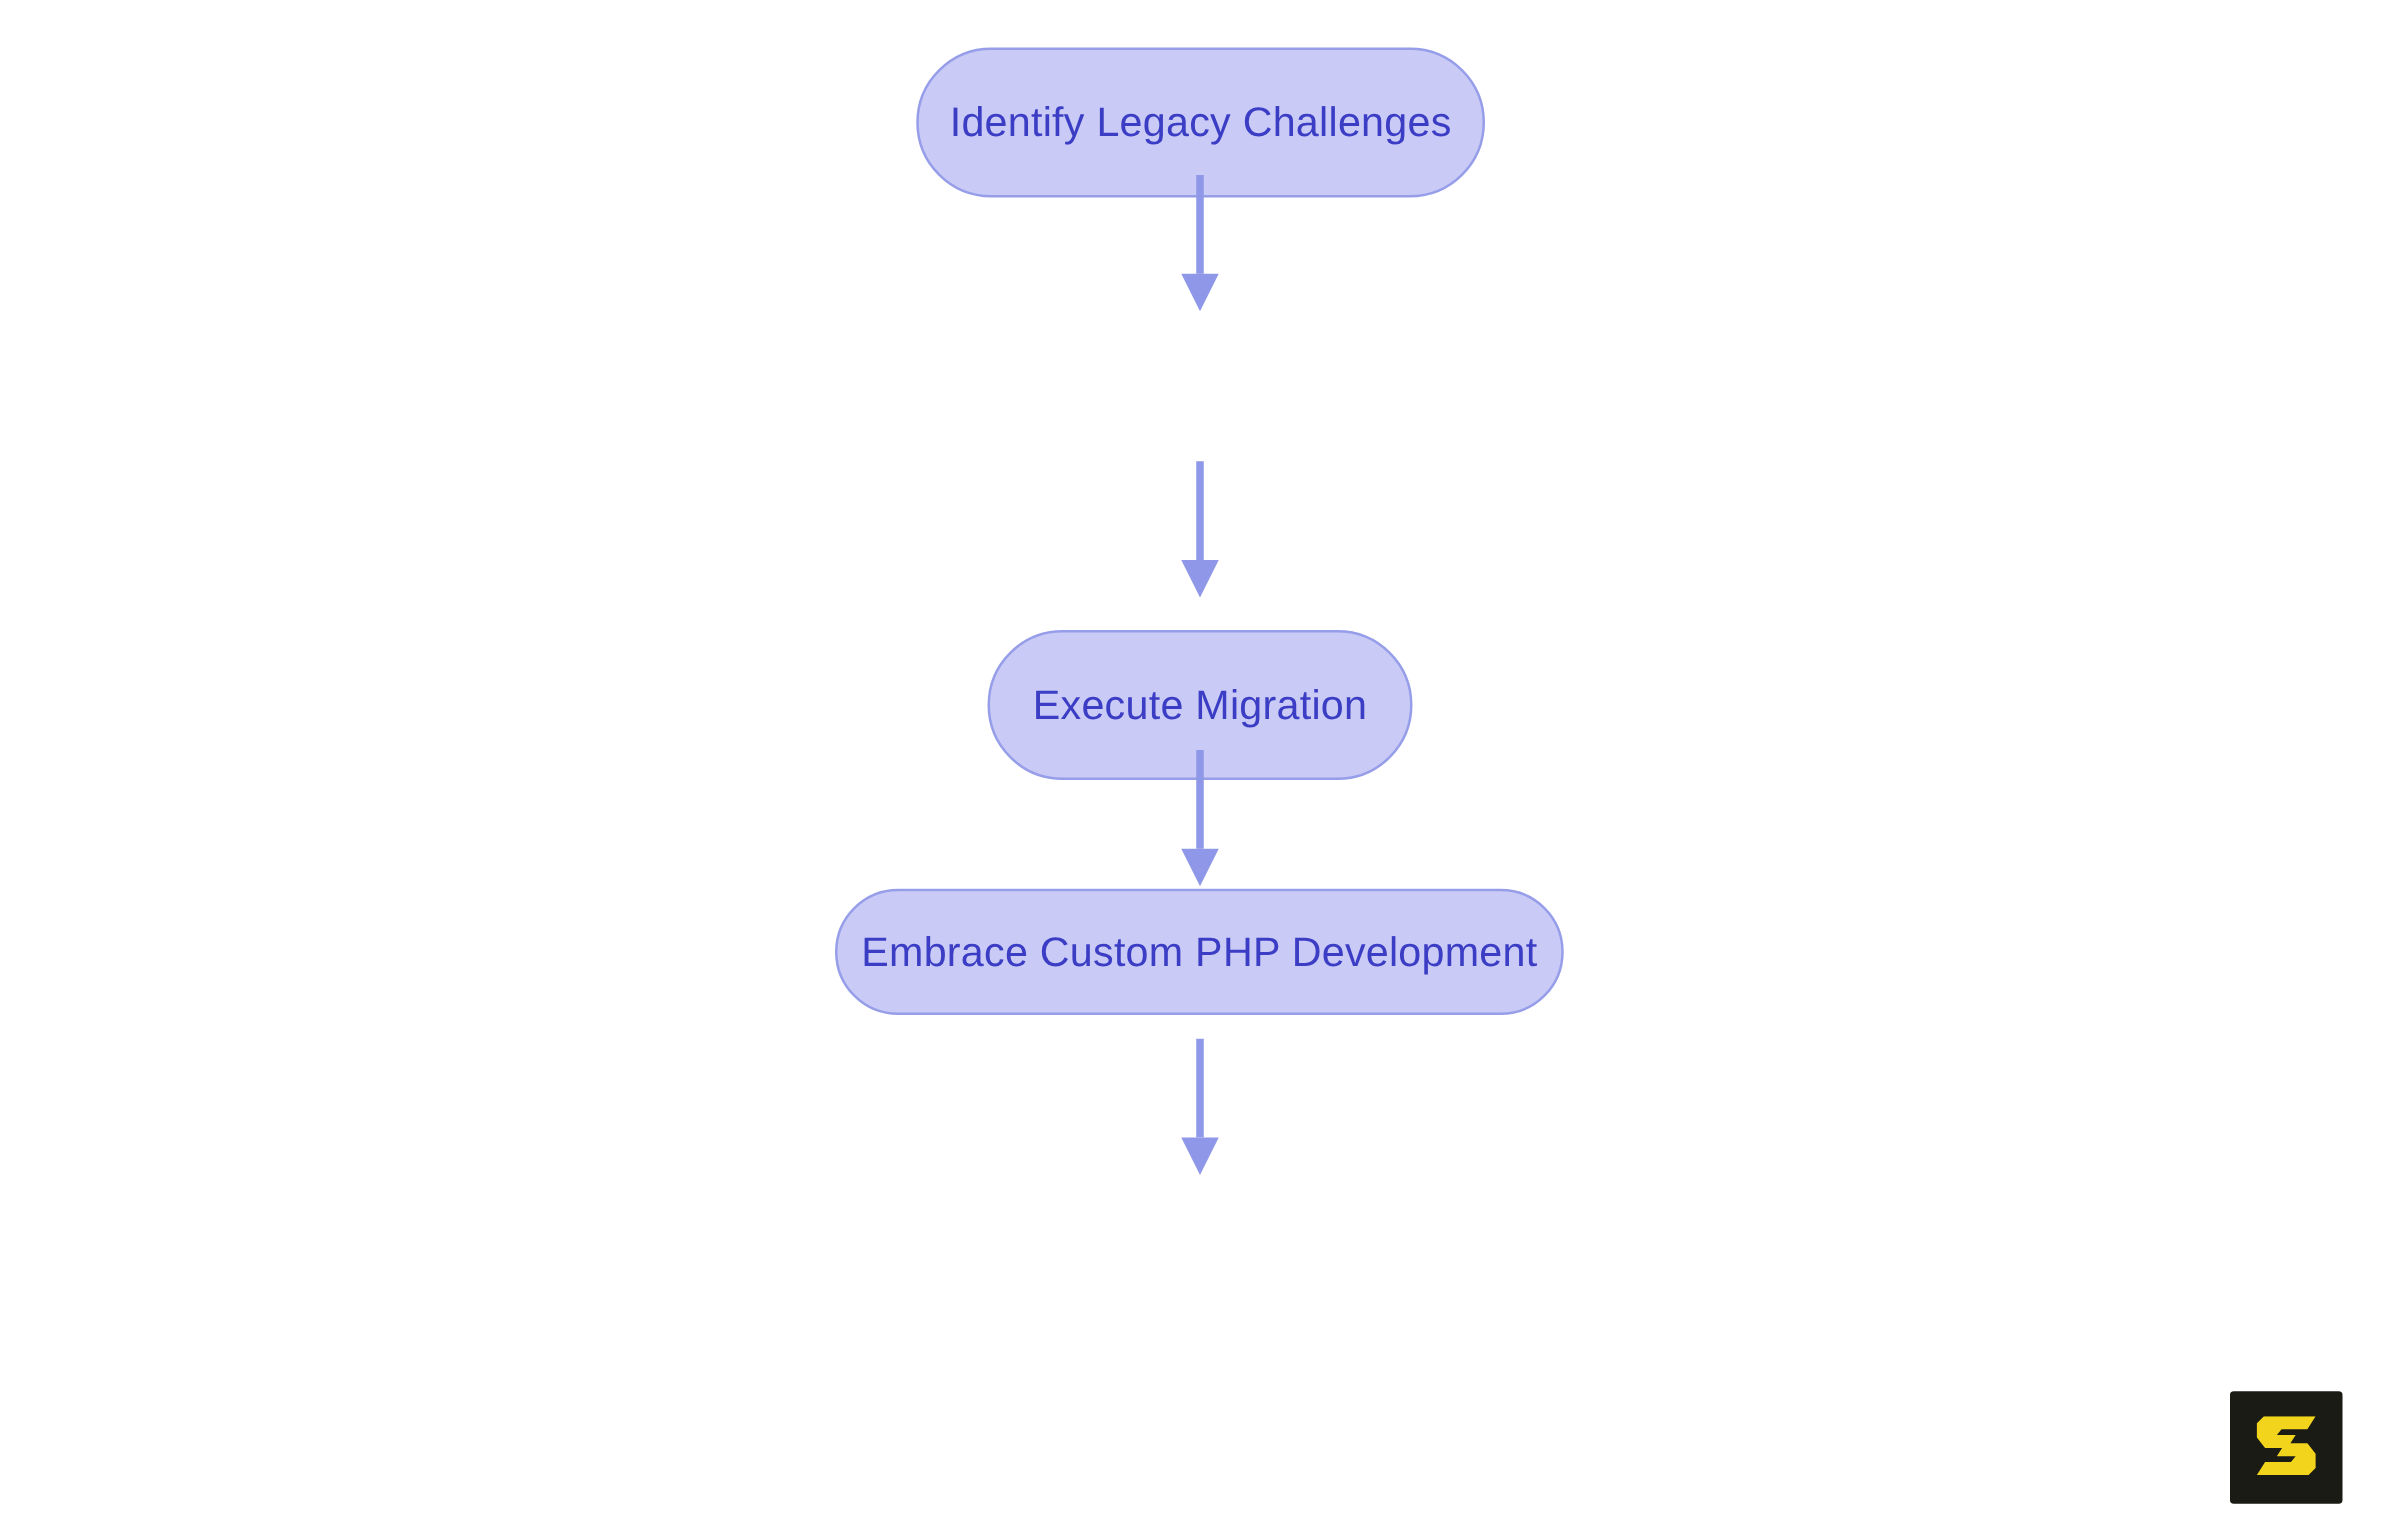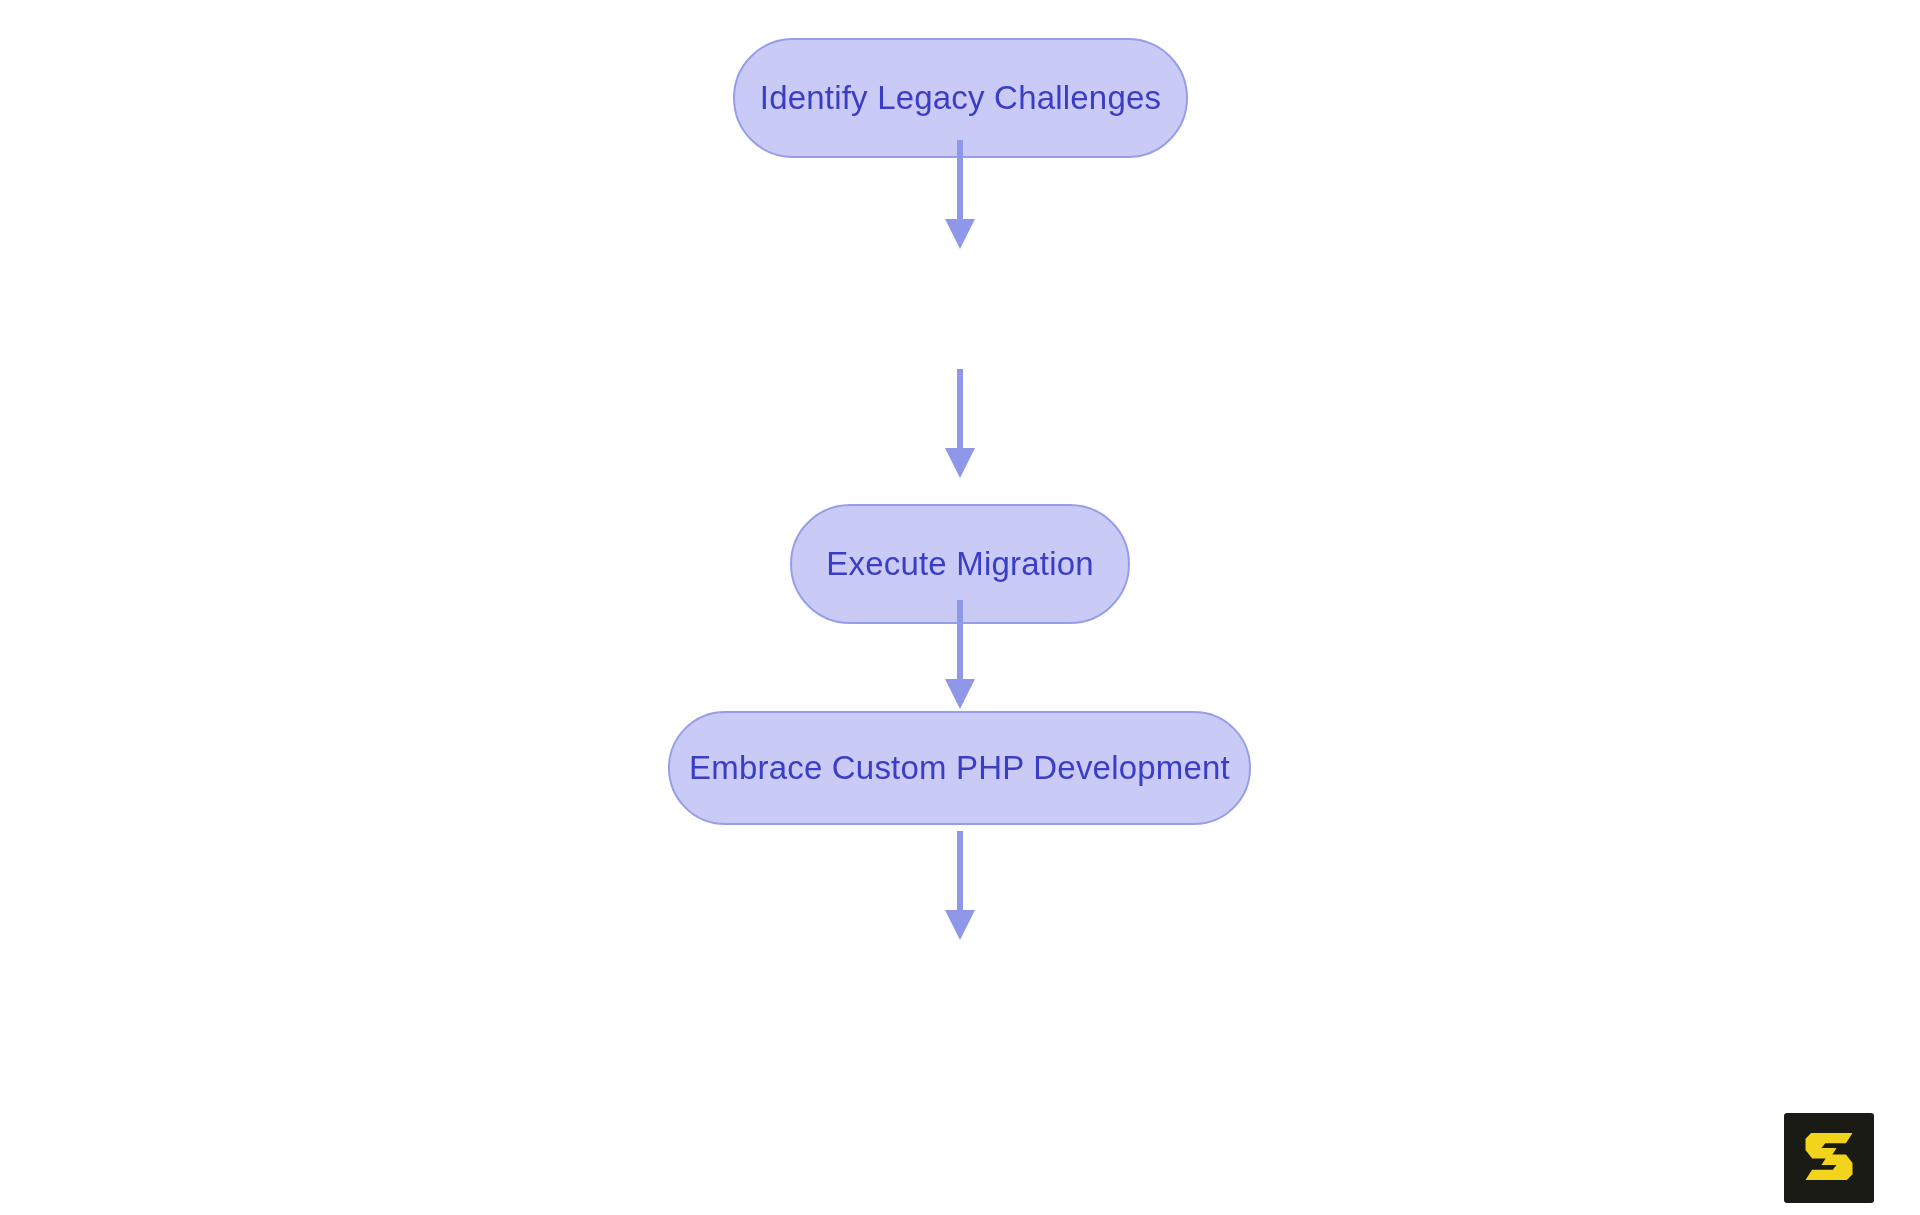--- a/index.html
+++ b/index.html
@@ -36,21 +36,21 @@
   .node-label{
     color:var(--node_text);
     font-size:33px;
     font-weight:400;
     letter-spacing:0.2px;
     white-space:nowrap;
   }
   .node-1{left:733px;top:18px;width:455px;height:120px;margin-top:20px;}
   .node-2{left:818px;top:251px;width:282px;height:116px;}
   .node-3{left:790px;top:504px;width:340px;height:120px;}
-  .node-4{left:668px;top:711px;width:583px;height:114px;text-align:center;}
+  .node-4{left:668px;top:711px;width:583px;height:101px;text-align:center;}
   .node-5{left:723px;top:940px;width:473px;height:119px;}
 
   .arrow{position:absolute;width:30px;left:945px;}
   .arrow-shaft{
     position:absolute;
     left:12px;
     top:0;
     width:6px;
     background:var(--arrow);
   }

